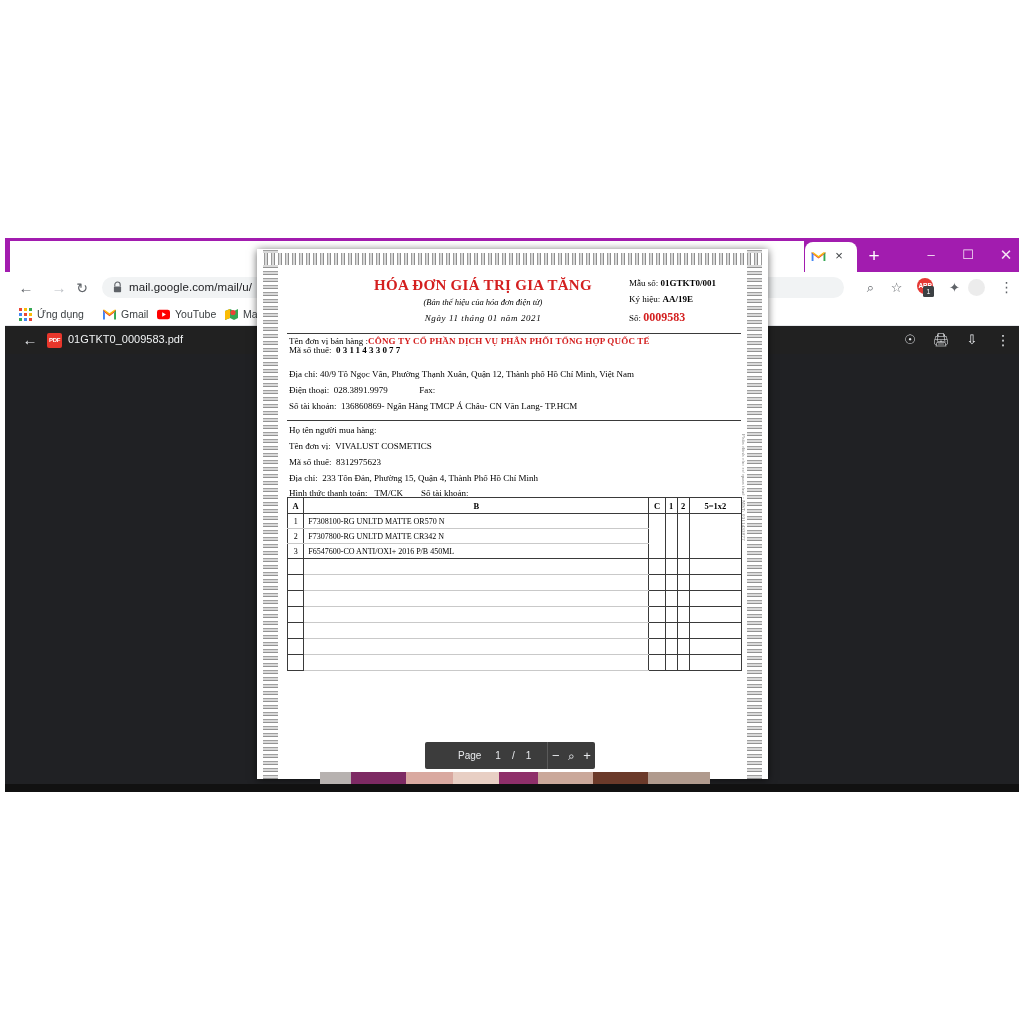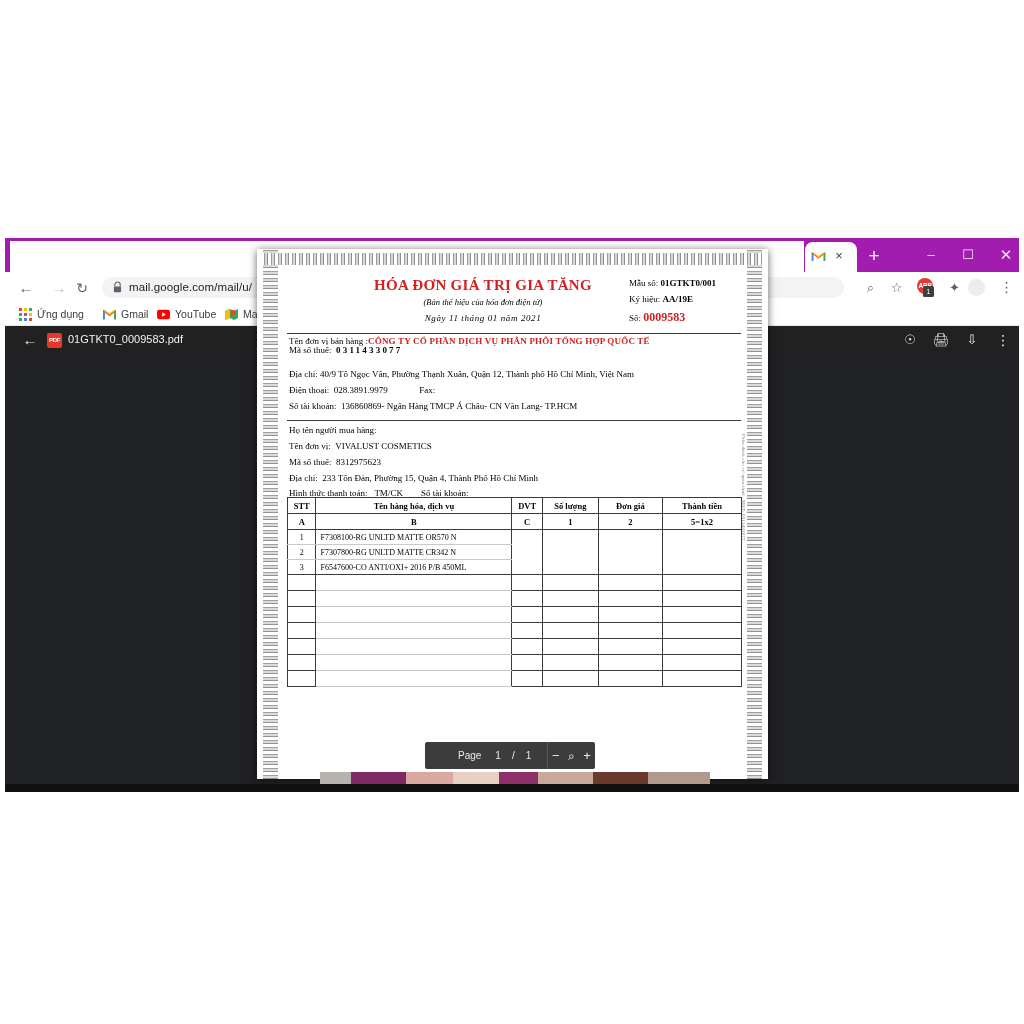--- a/index.html
+++ b/index.html
@@ -447,28 +447,20 @@
       <div class="ln" style="top:212px">
         <span>Địa chỉ:</span>&nbsp;&nbsp;<span>233 Tôn Đản, Phường 15, Quận 4, Thành Phố Hồ Chí Minh</span>
       </div>
       <div class="ln" style="top:227px">
         <span>Hình thức thanh toán:</span>&nbsp;&nbsp;&nbsp;<span>TM/CK</span>&nbsp;&nbsp;&nbsp;&nbsp;&nbsp;&nbsp;&nbsp;&nbsp;<span>Số tài khoản:</span>
       </div>
 
       <table class="it">
         <thead>
           <tr>
-            <th class="col-stt">STT</th>
-            <th class="col-nm">Tên hàng hóa, dịch vụ</th>
-            <th class="col-dvt">DVT</th>
-            <th class="col-sl">Số lượng</th>
-            <th class="col-dg">Đơn giá</th>
-            <th class="col-tt">Thành tiền</th>
-          </tr>
-          <tr>
             <th>A</th>
             <th>B</th>
             <th>C</th>
             <th>1</th>
             <th>2</th>
             <th>5=1x2</th>
           </tr>
         </thead>
         <tbody>
           <tr>

